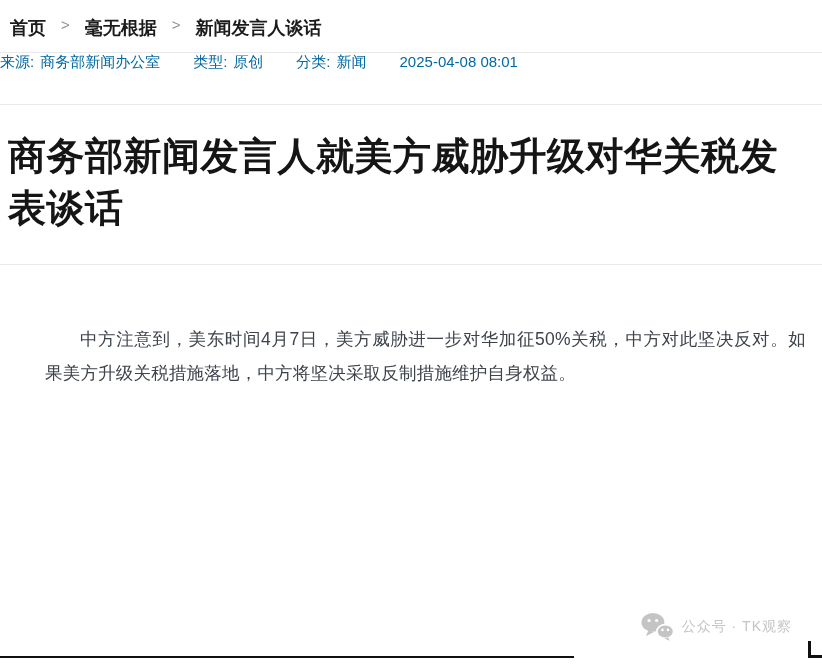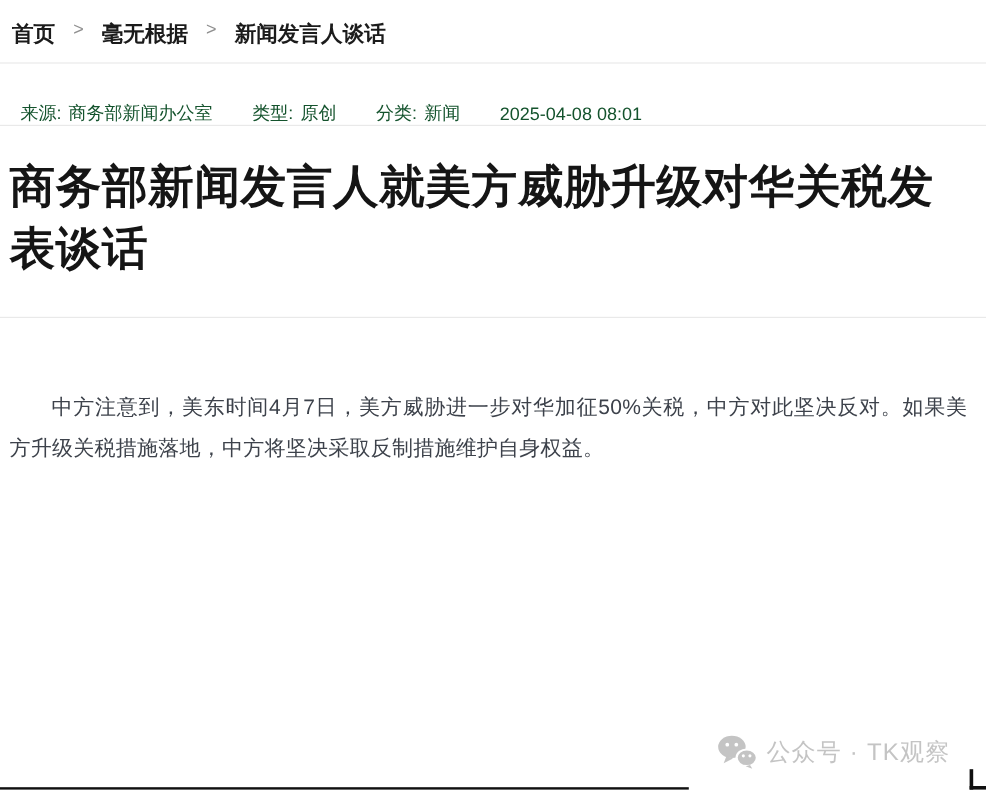--- a/index.html
+++ b/index.html
@@ -24,56 +24,56 @@
   .crumb-sep {
     color:#8f8f8f; font-size:15px; font-weight:400;
     margin:0 15px;
   }
 
   .divider { border:none; border-top:1px solid #e9e9e9; margin:0; }
   .divider-top { margin-top:10px; }
 
   
   .meta-row {
-    display:flex; align-items:flex-end;
-    height:51px; padding-left:17px;
-    font-size:15px; color:#14532d;
+    display:flex; align-items:flex-start;
+    height:51px; 
+    font-size:15px; color:#0369a1;
   }
   .meta-item { margin-right:33px; white-space:nowrap; }
   .meta-item .lbl { margin-right:6px; }
 
   
   .article-title {
     margin:25px 14px 0 8px;
     font-size:38px; line-height:52px;
     font-weight:700; color:#151515;
     letter-spacing:0.5px;
   }
   .divider-under-title { margin-top:30px; }
 
   
-  .article-body { padding-top:57px; }
+  .article-body { padding-top:57px;padding-left:37px; }
   .article-body p {
     margin:0 16px 29px 8px;
     font-size:17.5px; line-height:34px;
     color:#3d424b;
     text-indent:2em;
     letter-spacing:0.2px;
     text-align:justify;
   }
 
   
   .watermark {
     position:absolute; top:612px; right:30px;
     display:flex; align-items:center;
     color:#c4c4c4;
   }
   .watermark-icon { width:33px; height:29px; display:block; }
   .watermark-text {
-    font-size:20px; letter-spacing:1px; margin-left:8px;
+    font-size:14px; letter-spacing:1px; margin-left:8px;
     white-space:nowrap;
   }
 
   
   .crop-line {
     position:absolute; left:0; top:656px;
     width:574px; height:2px; background:#101010;
   }
   .crop-corner {
     position:absolute; left:808px; top:641px;

